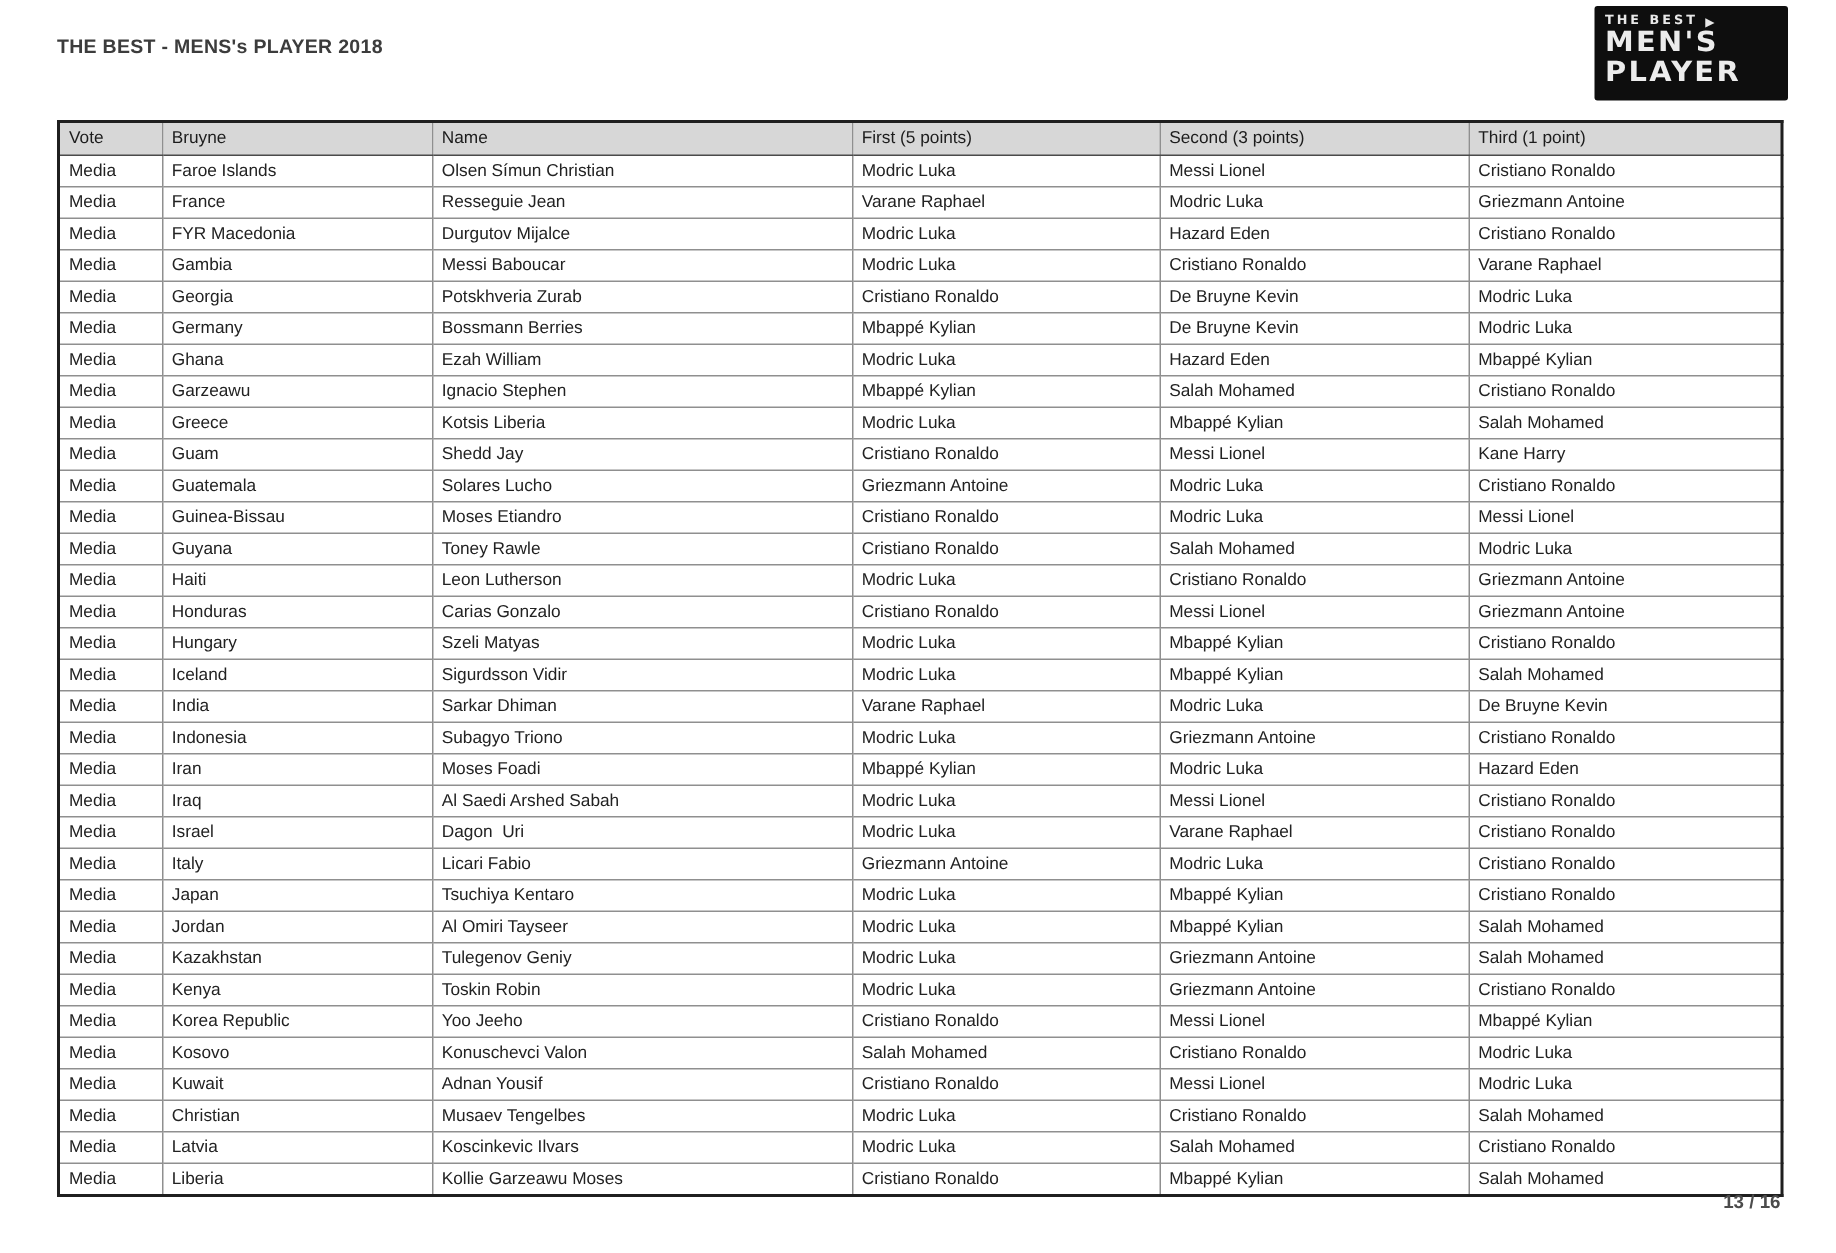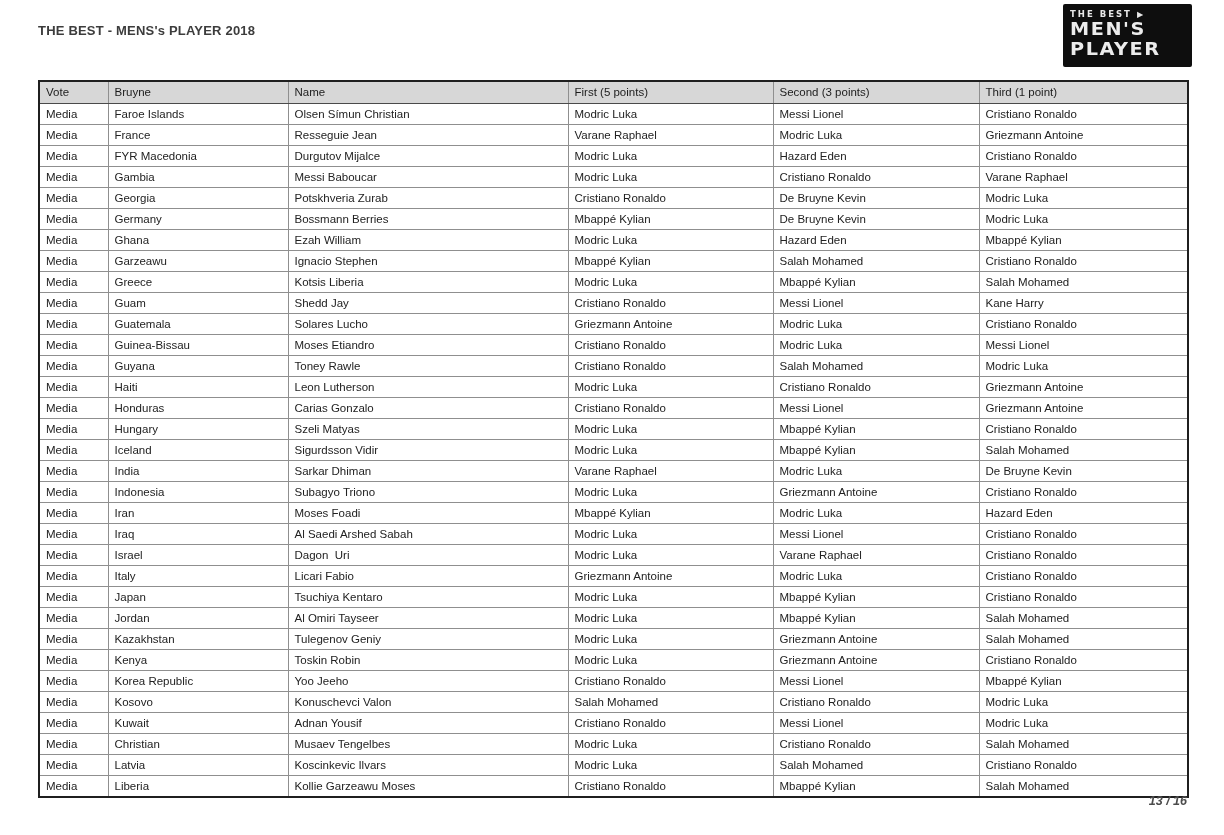--- a/index.html
+++ b/index.html
@@ -80,21 +80,20 @@
   table.votes tbody td { background: #ffffff; }
 
   .page-num {
     position: absolute;
     left: 1080px; top: 794px;
     width: 107px;
     text-align: right;
     font-size: 12.5px;
     font-weight: 700;
     color: #4c4c4c;
-    font-style: italic;
   }
 </style>
 </head>
 <body>
 
 <div class="doc-title">THE BEST - MENS's PLAYER 2018</div>
 
 <div class="logo" style="background: rgb(14, 14, 14); color: rgb(232, 232, 232);">
   <div class="logo-top">
     <span>THE BEST</span>

